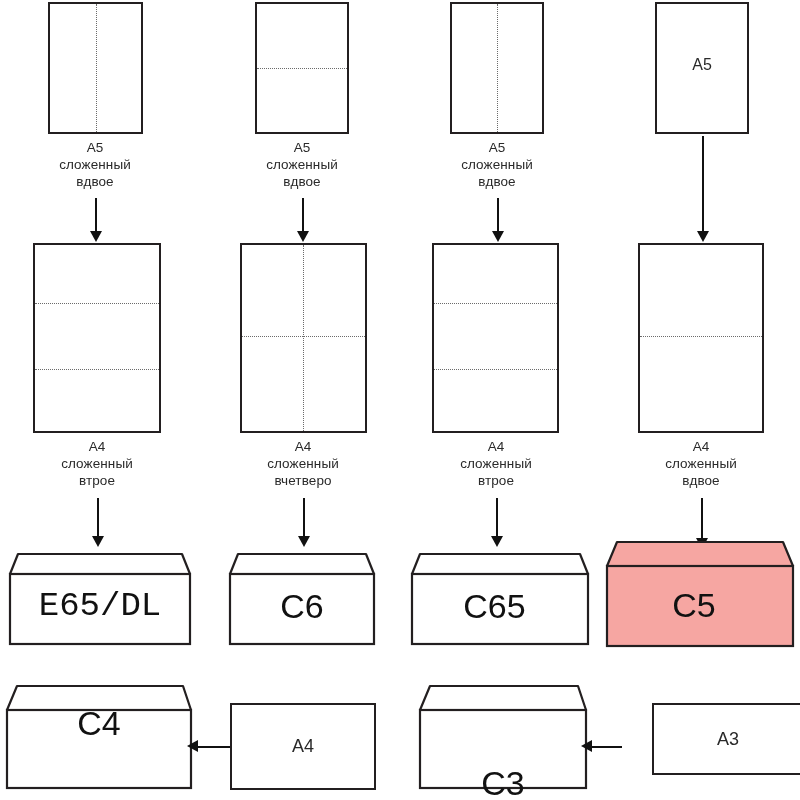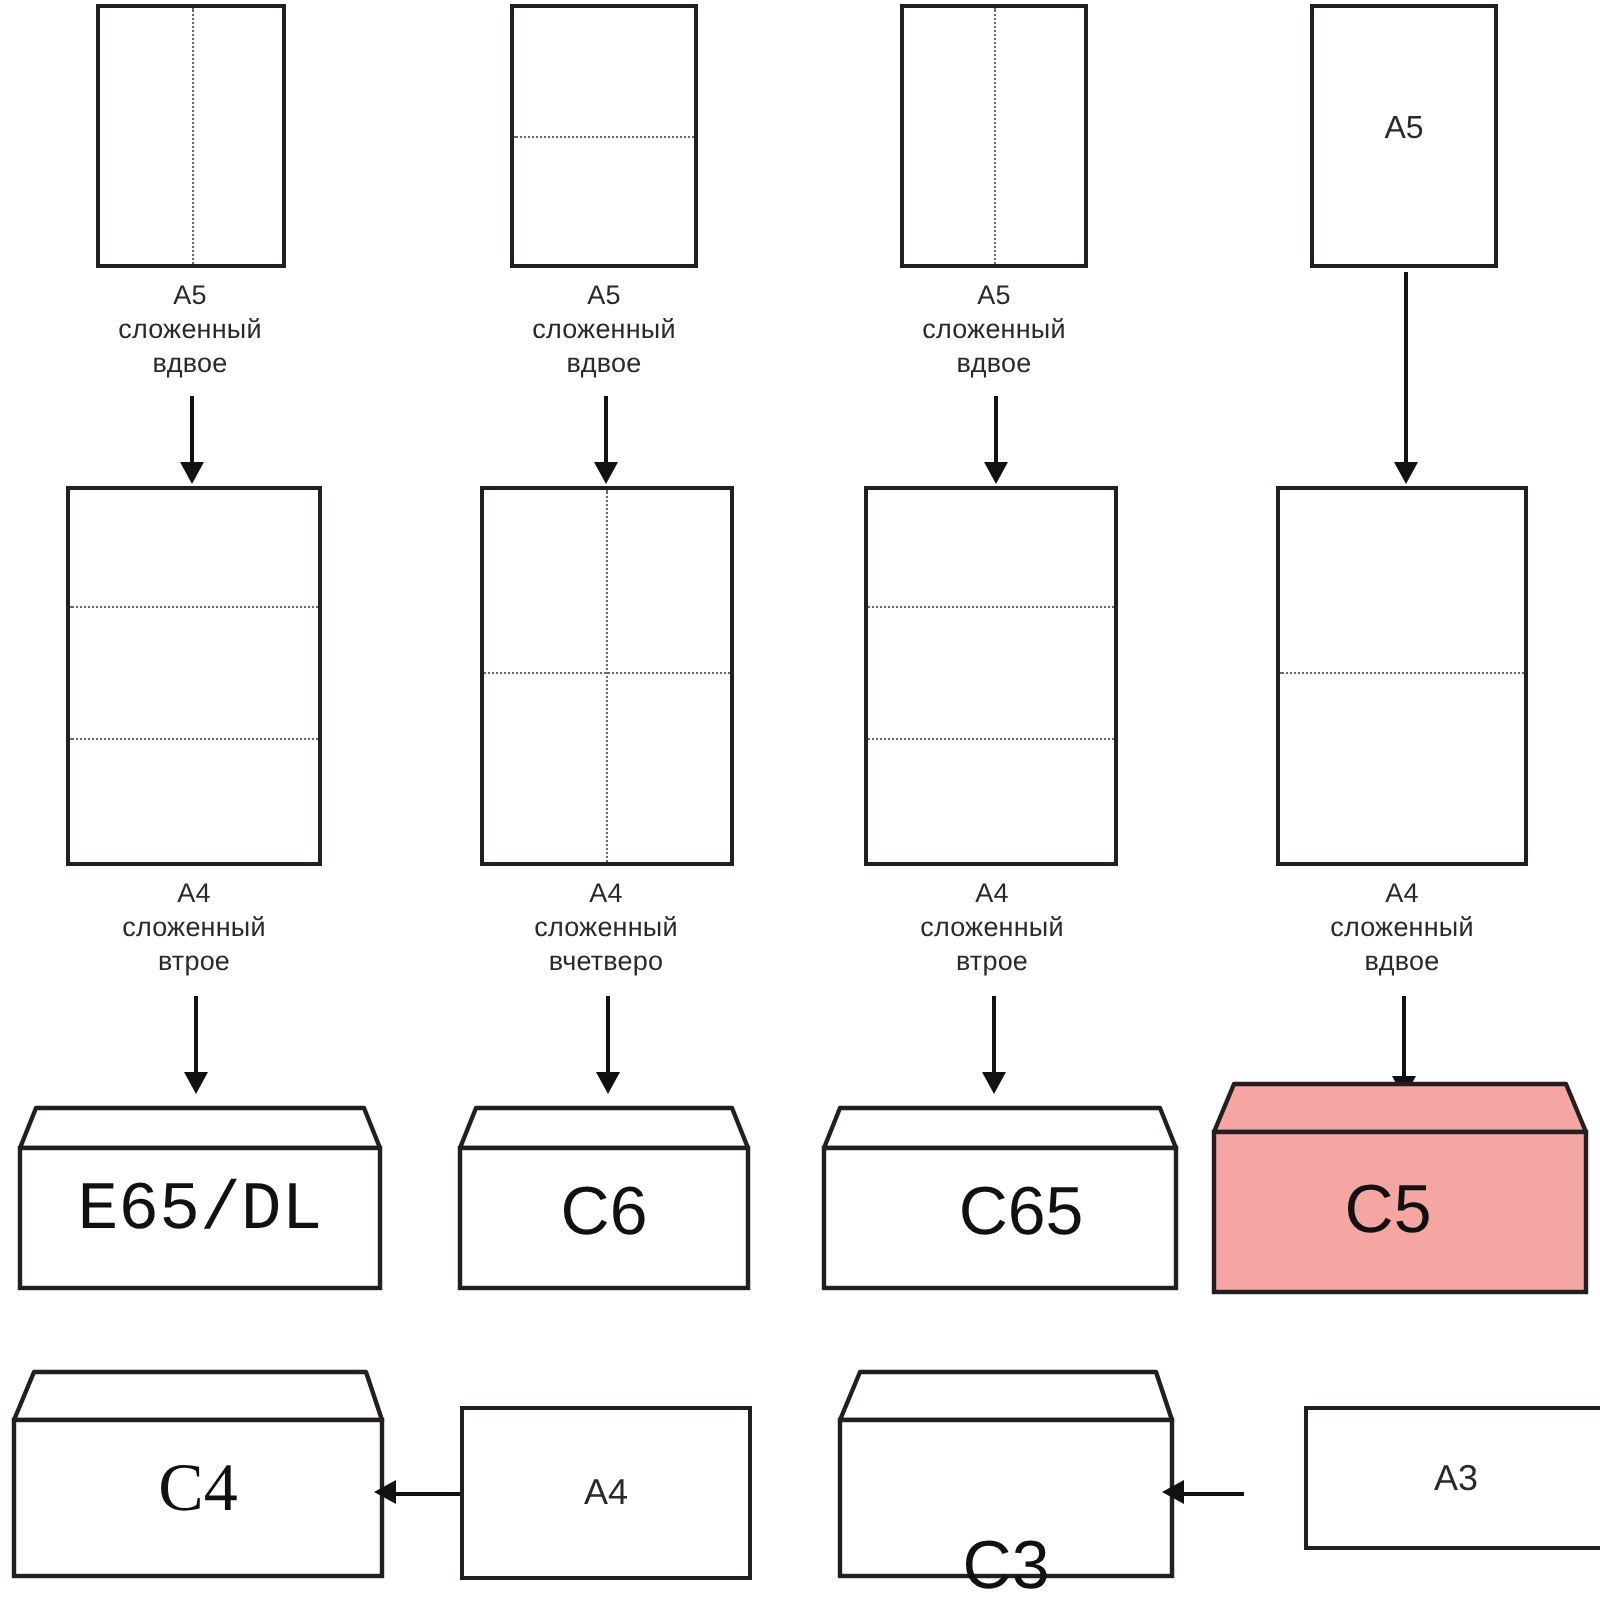--- a/index.html
+++ b/index.html
@@ -238,37 +238,37 @@
     </svg>
   </div>
   <div class="env-text" style="left:228px; top:580px; width:148px; height:52px;text-align:right;">C6</div>
 
   <div class="envelope" style="left:410px; top:552px; width:180px; height:94px;">
     <svg viewBox="0 0 180 94" preserveAspectRatio="none">
       <polygon points="10,2 170,2 178,22 2,22" fill="#ffffff" stroke="#231f20" stroke-width="2.2" stroke-linejoin="round"></polygon>
       <rect x="2" y="22" width="176" height="70" fill="#ffffff" stroke="#231f20" stroke-width="2.2"></rect>
     </svg>
   </div>
-  <div class="env-text" style="left:414px; top:580px; width:193px; height:52px;">C65</div>
+  <div class="env-text" style="left:398px; top:580px; width:193px; height:52px;">C65</div>
 
   <div class="envelope" style="left:605px; top:540px; width:190px; height:108px;">
     <svg viewBox="0 0 190 108" preserveAspectRatio="none">
       <polygon points="12,2 178,2 188,26 2,26" fill="#f6a6a2" stroke="#231f20" stroke-width="2.2" stroke-linejoin="round"></polygon>
       <rect x="2" y="26" width="186" height="80" fill="#f6a6a2" stroke="#231f20" stroke-width="2.2"></rect>
     </svg>
   </div>
   <div class="env-text" style="left:605px; top:578px; width:178px; height:54px;">C5</div>
 
   <div class="envelope" style="left:5px; top:684px; width:188px; height:106px;">
     <svg viewBox="0 0 188 106" preserveAspectRatio="none">
       <polygon points="12,2 178,2 186,26 2,26" fill="#ffffff" stroke="#231f20" stroke-width="2.2" stroke-linejoin="round"></polygon>
       <rect x="2" y="26" width="184" height="78" fill="#ffffff" stroke="#231f20" stroke-width="2.2"></rect>
     </svg>
   </div>
-  <div class="env-text" style="left:5px; top:718px; width:188px; height:54px;font-family:Liberation Serif, serif;">C4</div>
+  <div class="env-text" style="left:5px; top:696px; width:188px; height:54px;">C4</div>
 
   <div class="arrow-left" style="left:198px; top:746px; width:32px;">
     <div class="shaft" style="width:32px;"></div>
     <div class="head"></div>
   </div>
 
   <div class="plain-rect" style="left:230px; top:703px; width:146px; height:87px;">A4</div>
 
   <div class="envelope" style="left:418px; top:684px; width:170px; height:106px;">
     <svg viewBox="0 0 170 106" preserveAspectRatio="none">

